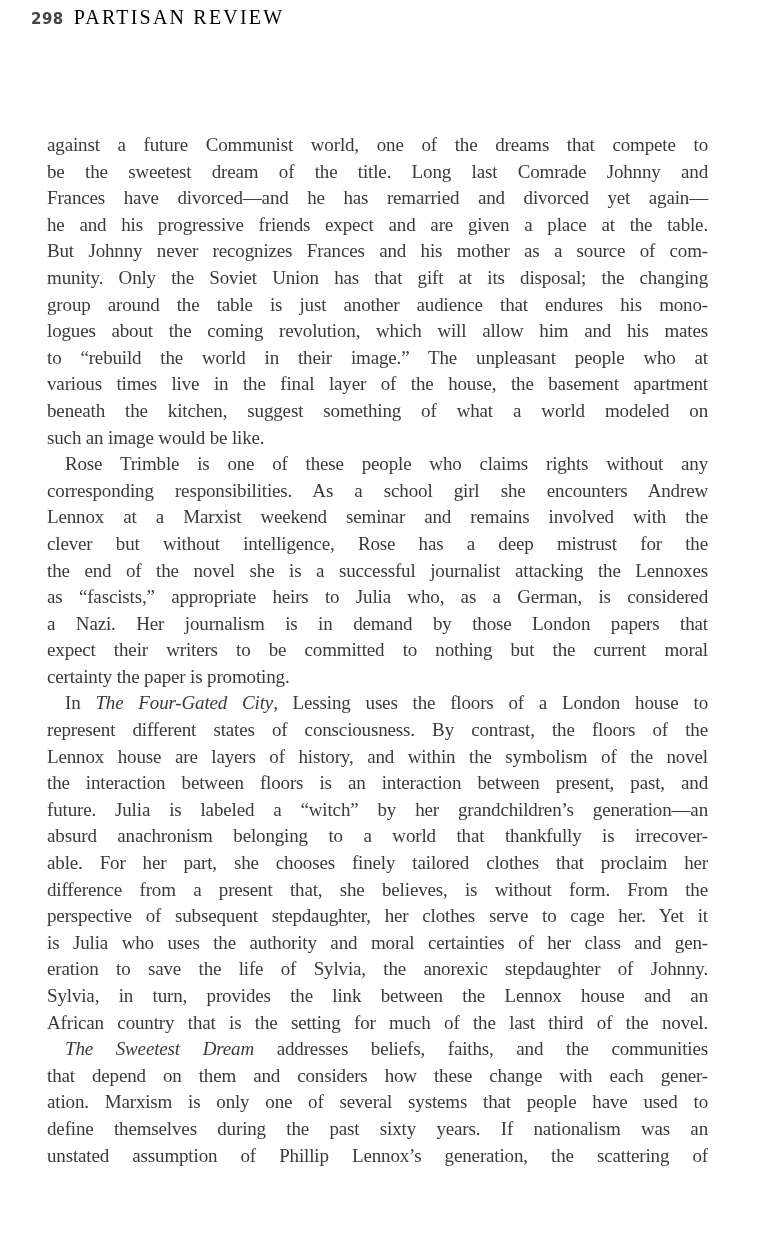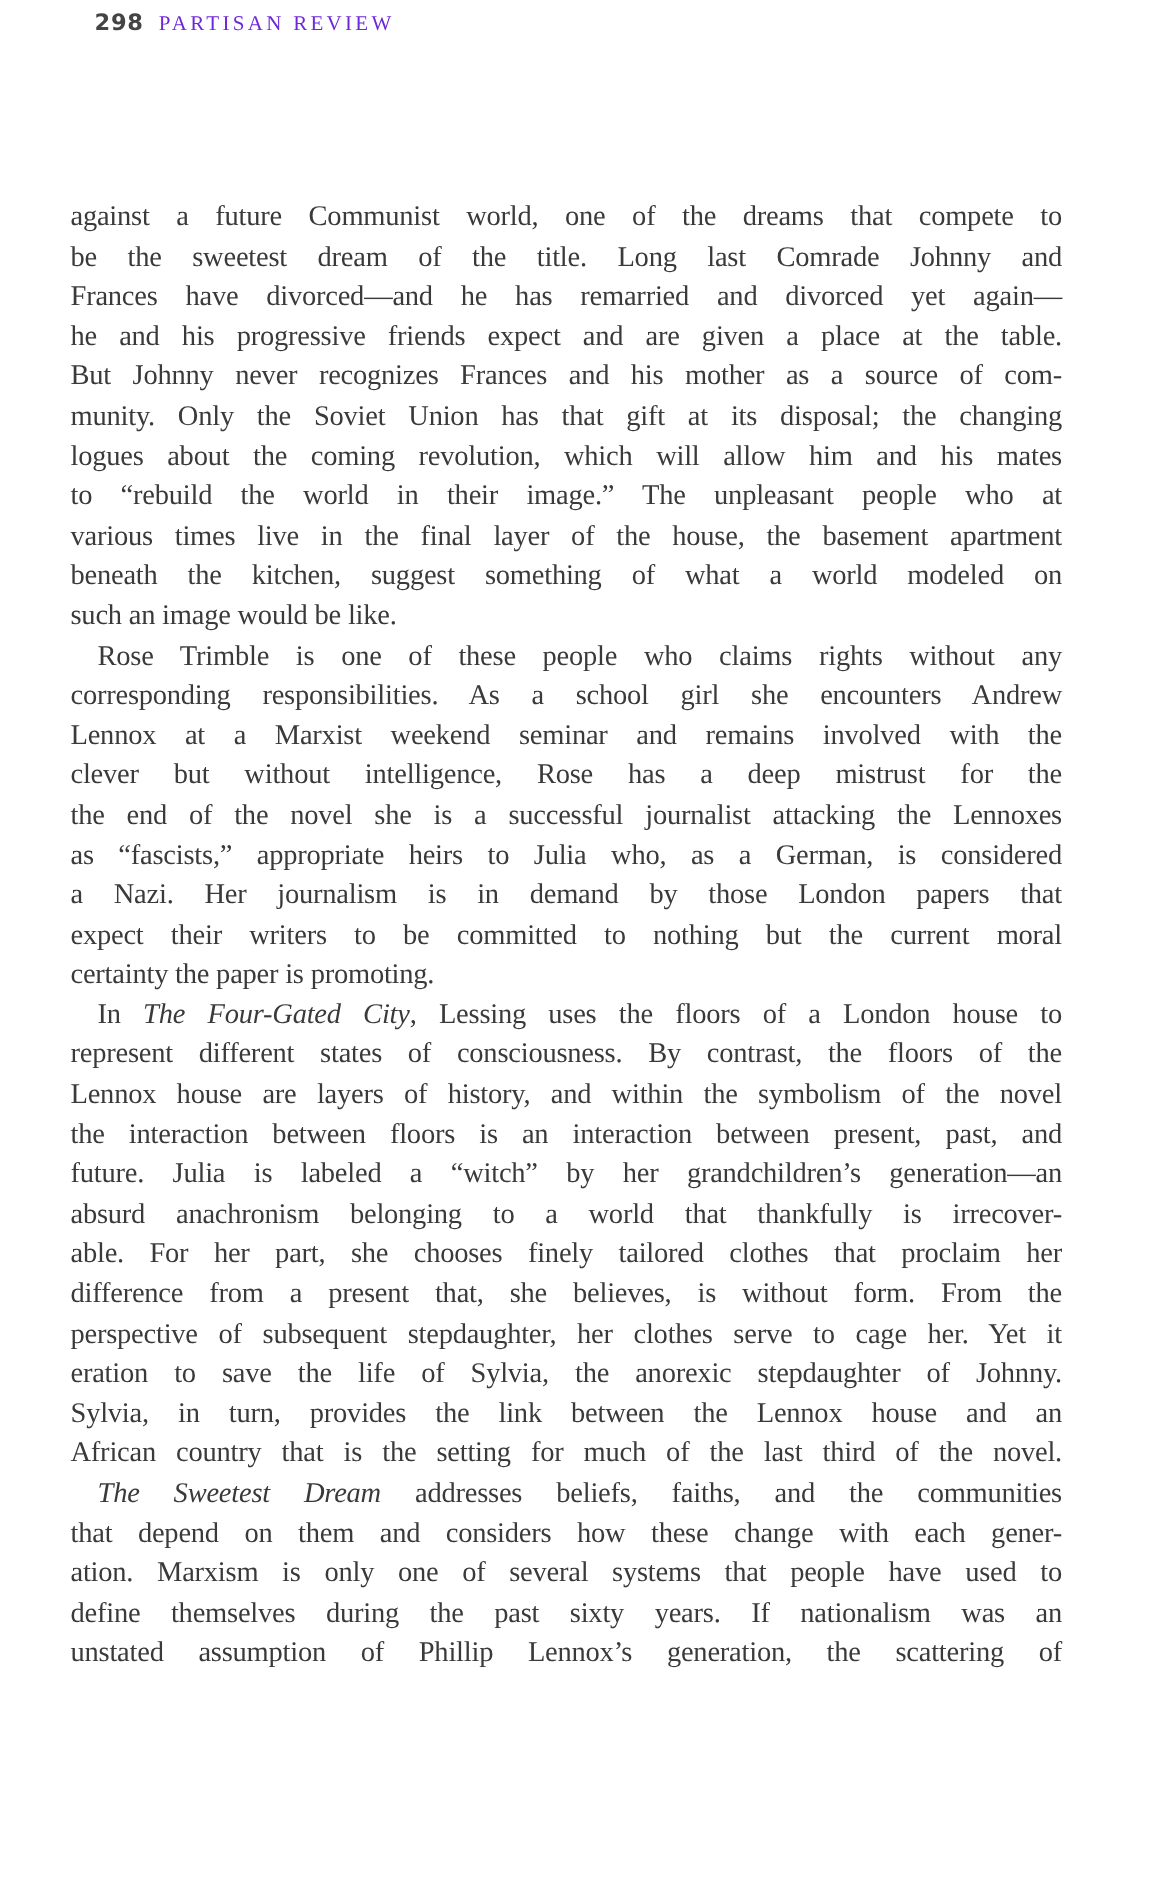--- a/index.html
+++ b/index.html
@@ -10,41 +10,41 @@
   body {
     width: 780px;
     height: 1253px;
     position: relative;
     overflow: hidden;
     font-family: "Liberation Serif", "DejaVu Serif", serif;
     color: #3a3a3a;
   }
   .running-head {
     position: absolute;
-    left: 63px;
+    left: 31px;
     top: 6px;
     height: 24px;
     display: flex;
     align-items: baseline;
     white-space: nowrap;
     text-align: right;
   }
   .page-number {
     font-family: "DejaVu Sans", "Liberation Sans", sans-serif;
     font-weight: bold;
     font-size: 15px;
     color: #444;
     letter-spacing: 0.5px;
     margin-right: 10px;
   }
   .journal-title {
     font-family: "Liberation Serif", "DejaVu Serif", serif;
-    font-size: 14px;
+    font-size: 20px;
     letter-spacing: 2.2px;
-    color: #6d28d9;
+    color: #000000;
   }
   .body-text {
     position: absolute;
     left: 47px;
     top: 86px;
     width: 661px;
     margin-top: 46px;
   }
   .line {
     display: block;
@@ -75,20 +75,21 @@
 
 <div class="body-text">
 
   <div>
     <span class="line">against a future Communist world, one of the dreams that compete to</span>
     <span class="line">be the sweetest dream of the title. Long last Comrade Johnny and</span>
     <span class="line">Frances have divorced—and he has remarried and divorced yet again—</span>
     <span class="line">he and his progressive friends expect and are given a place at the table.</span>
     <span class="line">But Johnny never recognizes Frances and his mother as a source of com-</span>
     <span class="line">munity. Only the Soviet Union has that gift at its disposal; the changing</span>
+    <span class="line">group around the table is just another audience that endures his mono-</span>
     <span class="line">logues about the coming revolution, which will allow him and his mates</span>
     <span class="line">to “rebuild the world in their image.” The unpleasant people who at</span>
     <span class="line">various times live in the final layer of the house, the basement apartment</span>
     <span class="line">beneath the kitchen, suggest something of what a world modeled on</span>
     <span class="line last">such an image would be like.</span>
   </div>
 
   <div>
     <span class="line indent">Rose Trimble is one of these people who claims rights without any</span>
     <span class="line">corresponding responsibilities. As a school girl she encounters Andrew</span>
@@ -104,20 +105,21 @@
   <div>
     <span class="line indent"><span>In </span><i>The Four-Gated City</i><span>, Lessing uses the floors of a London house to</span></span>
     <span class="line">represent different states of consciousness. By contrast, the floors of the</span>
     <span class="line">Lennox house are layers of history, and within the symbolism of the novel</span>
     <span class="line">the interaction between floors is an interaction between present, past, and</span>
     <span class="line">future. Julia is labeled a “witch” by her grandchildren’s generation—an</span>
     <span class="line">absurd anachronism belonging to a world that thankfully is irrecover-</span>
     <span class="line">able. For her part, she chooses finely tailored clothes that proclaim her</span>
     <span class="line">difference from a present that, she believes, is without form. From the</span>
     <span class="line">perspective of subsequent stepdaughter, her clothes serve to cage her. Yet it</span>
+    <span class="line">is Julia who uses the authority and moral certainties of her class and gen-</span>
     <span class="line">eration to save the life of Sylvia, the anorexic stepdaughter of Johnny.</span>
     <span class="line">Sylvia, in turn, provides the link between the Lennox house and an</span>
     <span class="line">African country that is the setting for much of the last third of the novel.</span>
   </div>
 
   <div>
     <span class="line indent"><i>The Sweetest Dream</i><span> addresses beliefs, faiths, and the communities</span></span>
     <span class="line">that depend on them and considers how these change with each gener-</span>
     <span class="line">ation. Marxism is only one of several systems that people have used to</span>
     <span class="line">define themselves during the past sixty years. If nationalism was an</span>

